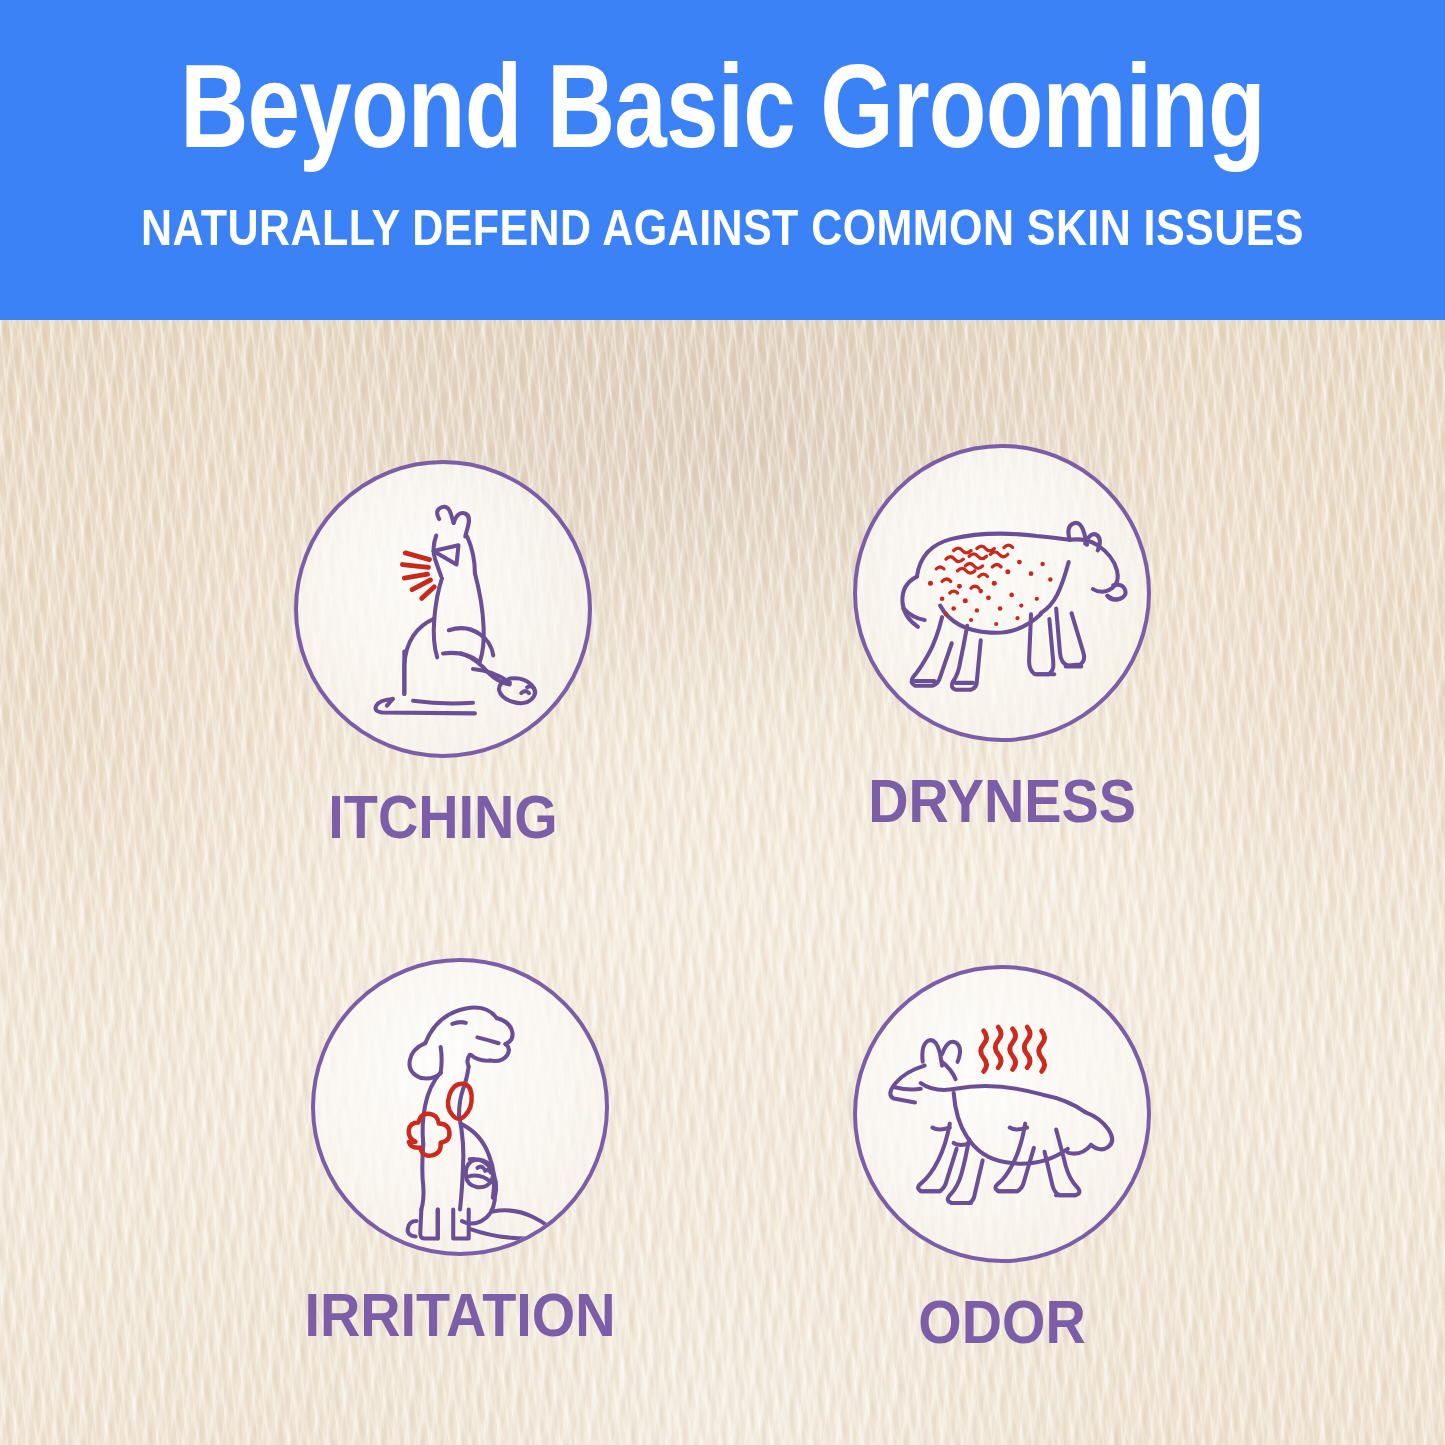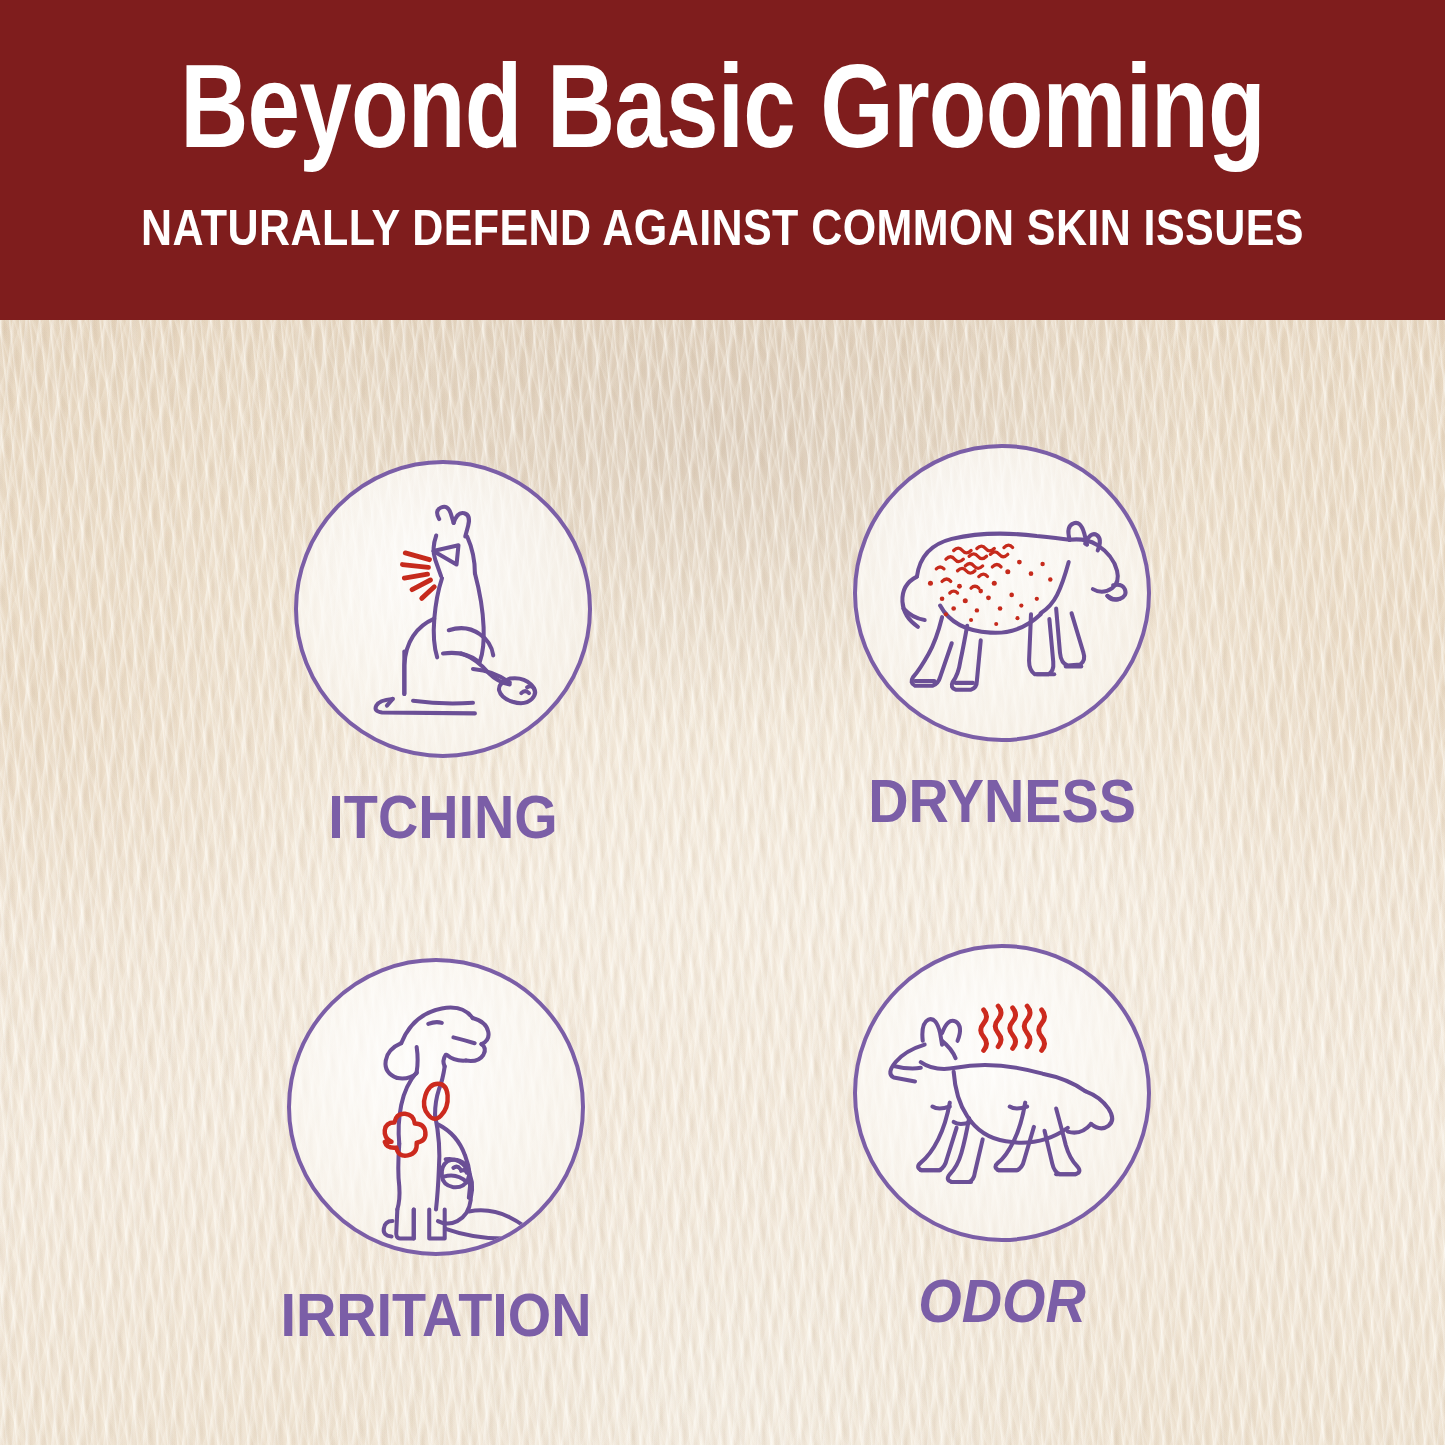--- a/index.html
+++ b/index.html
@@ -6,21 +6,21 @@
   body{
     width:1445px;height:1445px;overflow:hidden;
     font-family:"Liberation Sans", sans-serif;
     background:#EFE4D4;
   }
   #page{position:relative;width:1445px;height:1445px;overflow:hidden;}
 
   
   #header{
     position:absolute;left:0;top:0;width:1445px;height:320px;
-    background:#7f1d1d;
+    background:#3b82f6;
     overflow:hidden;
   }
   #title{
     position:absolute;left:0;top:46px;width:1445px;
     text-align:center;
     color:#FFFFFF;
     font-family:"Liberation Sans", sans-serif;
     font-weight:bold;
     font-size:118px;
     line-height:120px;
@@ -98,22 +98,22 @@
     opacity:.5;
   }
 
   
   #grid{
     position:absolute;left:0;top:320px;width:1445px;height:1004px;
   }
   .cell{position:absolute;width:560px;}
   .cell-0{left:163px;top:140px;}
   .cell-1{left:722px;top:124px;}
-  .cell-2{left:156px;top:638px;}
-  .cell-3{left:722px;top:624px;font-style:italic;}
+  .cell-2{left:180px;top:638px;}
+  .cell-3{left:722px;top:645px;}
 
   .disc{
     position:relative;
     width:298px;height:298px;
     margin:0 auto;
     border-radius:50%;
     border:4px solid #7B5EA7;
     background:
       radial-gradient(circle at 44% 36%, rgba(255,255,255,0.86) 0%, rgba(252,250,246,0.70) 55%, rgba(246,241,233,0.62) 100%);
     box-sizing:border-box;

